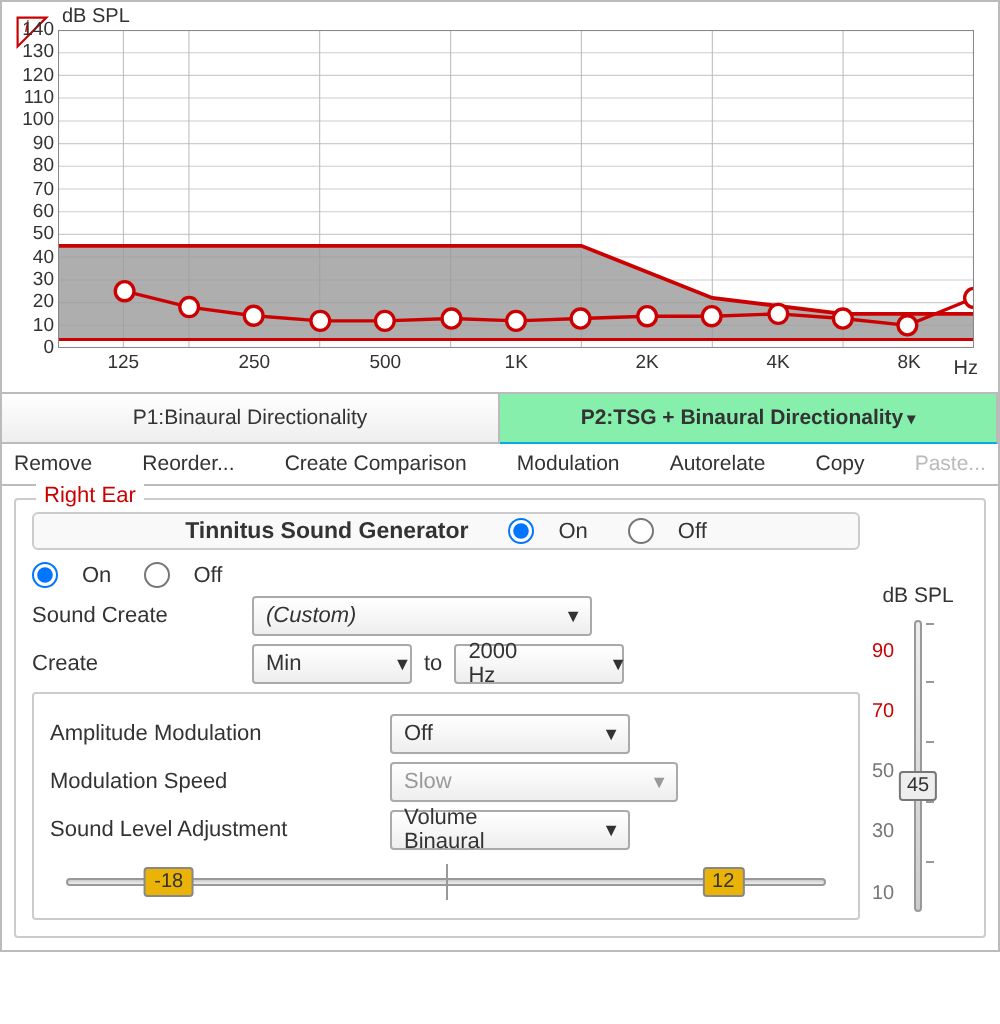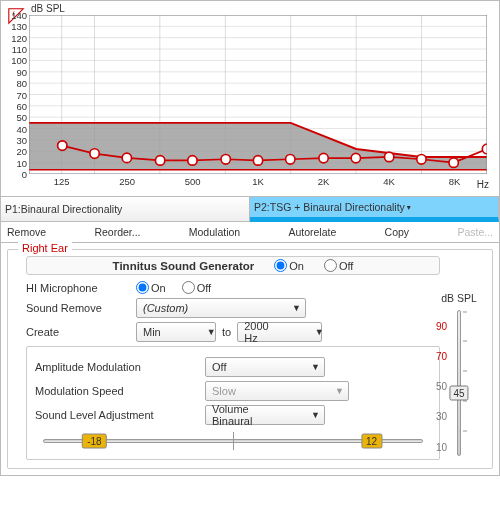--- a/index.html
+++ b/index.html
@@ -8,34 +8,34 @@
   .chart-area { position: relative; height: 195px; padding: 4px 8px 4px 4px; background: #fff; }
   .info-icon { position: absolute; top: 6px; left: 6px; width: 18px; height: 18px; }
   .info-icon svg { width: 18px; height: 18px; }
   .ylabel { position: absolute; top: 2px; left: 30px; font-size: 10px; }
   .xlabel { position: absolute; bottom: 6px; right: 10px; font-size: 10px; }
   .chart { position: absolute; top: 14px; left: 28px; right: 12px; bottom: 22px; }
   .chart svg { width: 100%; height: 100%; }
   .ytick { position: absolute; right: 100%; padding-right: 2px; font-size: 9.5px; transform: translateY(-50%); }
   .xtick { position: absolute; top: 100%; padding-top: 2px; font-size: 9.5px; transform: translateX(-50%); }
   .tabs { display: flex; border-top: 1px solid #bbb; border-bottom: 1px solid #bbb; background: #f7f7f7; height: 26px; }
-  .tab { flex: 1; display: flex; align-items: center; justify-content: flex-start; border-right: 1px solid #bbb; font-size: 10.5px; cursor: pointer; position: relative; background: linear-gradient(#fff,#eee); padding: 0 4px; white-space: nowrap; overflow: hidden; }
-  .tab.active { background: #7dd3fc; border-bottom: 5px solid #0ea5e9; margin-bottom: -1px; font-weight: normal; }
+  .tab { flex: 1; display: flex; align-items: center; justify-content: center; border-right: 1px solid #bbb; font-size: 10.5px; cursor: pointer; position: relative; background: linear-gradient(#fff,#eee); padding: 0 4px; white-space: nowrap; overflow: hidden; }
+  .tab.active { background: #86efac; border-bottom: 1px solid #0ea5e9; margin-bottom: -1px; font-weight: bold; }
   .tab .drop { margin-left: 2px; font-size: 8px; }
   .actionbar { display: flex; justify-content: space-between; border-bottom: 1px solid #bbb; padding: 4px 6px; font-size: 10.5px; background: #fff; }
   .actionbar span { cursor: pointer; }
   .actionbar .disabled { color: #bbb; cursor: default; }
   .tsg-panel { border: 1px solid #ccc; margin: 6px; padding: 6px 8px 8px 8px; border-radius: 2px; position: relative; }
   .section-title { color: #c00; position: absolute; top: -8px; left: 10px; background: #fff; padding: 0 4px; font-size: 11px; }
   .row { display: flex; align-items: center; margin: 4px 0; }
   .row .label { width: 110px; font-size: 11px; }
   .row .control { flex: 1; display: flex; align-items: center; gap: 6px; }
   .gen-row { display: flex; align-items: center; justify-content: center; gap: 20px; border: 1px solid #ccc; border-radius: 3px; padding: 2px 6px; margin-bottom: 6px; background: #f9f9f9; }
   .gen-row .tsg-label { font-weight: bold; font-size: 11.5px; }
-  .radio { display: flex; align-items: center; gap: 2px; font-size: 11px; }
+  .radio { display: flex; align-items: center; gap: 12px; font-size: 11px; }
   .radio input { margin: 0; }
   .select { display: inline-flex; align-items: center; justify-content: space-between; border: 1px solid #aaa; border-radius: 2px; background: linear-gradient(#fff,#eee); height: 20px; padding: 0 4px 0 6px; font-size: 11px; min-width: 80px; gap: 40px; }
   .select .arrow { font-size: 9px; margin-left: 6px; }
   .select.muted { color: #999; }
   .select .italic { font-style: italic; }
   .sync { font-size: 11px; margin-left: 4px; }
   .sync input { vertical-align: middle; }
   .subgroup { border: 1px solid #ccc; border-radius: 2px; padding: 6px 8px; margin-top: 2px; }
   .slider-row { position: relative; height: 24px; margin-top: 4px; display: flex; align-items: center; }
   .slider-track { flex: 1; height: 4px; background: linear-gradient(#ccc,#eee); border: 1px solid #999; border-radius: 2px; position: relative; margin: 0 8px; }
@@ -44,21 +44,21 @@
   .slider-thumb.left { left: 15%; }
   .slider-thumb.right { left: 85%; }
   .vslider-area { position: absolute; right: 10px; top: 42px; bottom: 8px; width: 46px; text-align: center; }
   .vlabel { font-size: 10.5px; margin-bottom: 2px; }
   .vtrack { position: absolute; left: 50%; top: 18px; bottom: 4px; width: 4px; background: linear-gradient(#eee,#ccc); border: 1px solid #999; border-radius: 2px; transform: translateX(-50%); }
   .vtick { position: absolute; left: 0; font-size: 10px; transform: translateY(-50%); }
   .vtick.major { color: #c00; }
   .vtick.minor { color: #777; }
   .vdash { position: absolute; width: 4px; height: 1px; background: #999; left: calc(50% + 4px); transform: translateY(-0.5px); }
   .vthumb { position: absolute; left: 50%; transform: translate(-50%,-50%); background: #eee; border: 1px solid #777; border-radius: 2px; padding: 1px 3px; font-size: 10px; }
-  .controls-left { width: calc(100% - 54px); margin-left: 10px; }
+  .controls-left { width: calc(100% - 54px); }
 </style>
 </head>
 <body>
 
 <div class="panel">
 
   <div class="chart-area">
     <div class="info-icon">
       <svg viewBox="0 0 20 20">
           <polygon points="2,2 18,2 2,18" fill="#fff" stroke="#c00" stroke-width="1.2"></polygon>
@@ -131,20 +131,21 @@
       </div>
     <div class="tab active">
         <span>P2:TSG + Binaural Directionality</span>
         <span class="drop">▾</span>
       </div>
   </div>
 
   <div class="actionbar">
     <span>Remove</span>
     <span>Reorder...</span>
+    <span>Create Comparison</span>
     <span>Modulation</span>
     <span>Autorelate</span>
     <span>Copy</span>
     <span class="disabled">Paste...</span>
   </div>
 
   <div class="tsg-panel">
     <span class="section-title">Right Ear</span>
 
     <div class="controls-left">
@@ -155,35 +156,34 @@
             <input type="radio" name="gen" checked="" style=""> 
             <span>On</span>
           </label>
         <label class="radio">
             <input type="radio" name="gen" style=""> 
             <span>Off</span>
           </label>
       </div>
 
       <div class="row">
-        <span class="label">HI Microphone</span>
         <span class="control">
           <label class="radio">
               <input type="radio" name="mic" checked="" style=""> 
               <span>On</span>
             </label>
           <label class="radio" style="margin-left:10px">
               <input type="radio" name="mic" style=""> 
               <span>Off</span>
             </label>
         </span>
       </div>
 
       <div class="row">
-        <span class="label">Sound Remove</span>
+        <span class="label">Sound Create</span>
         <span class="control">
           <span class="select" style="width:170px">
               <span class="italic">(Custom)</span>
               <span class="arrow">▼</span>
             </span>
         </span>
       </div>
 
       <div class="row">
         <span class="label">Create</span>

